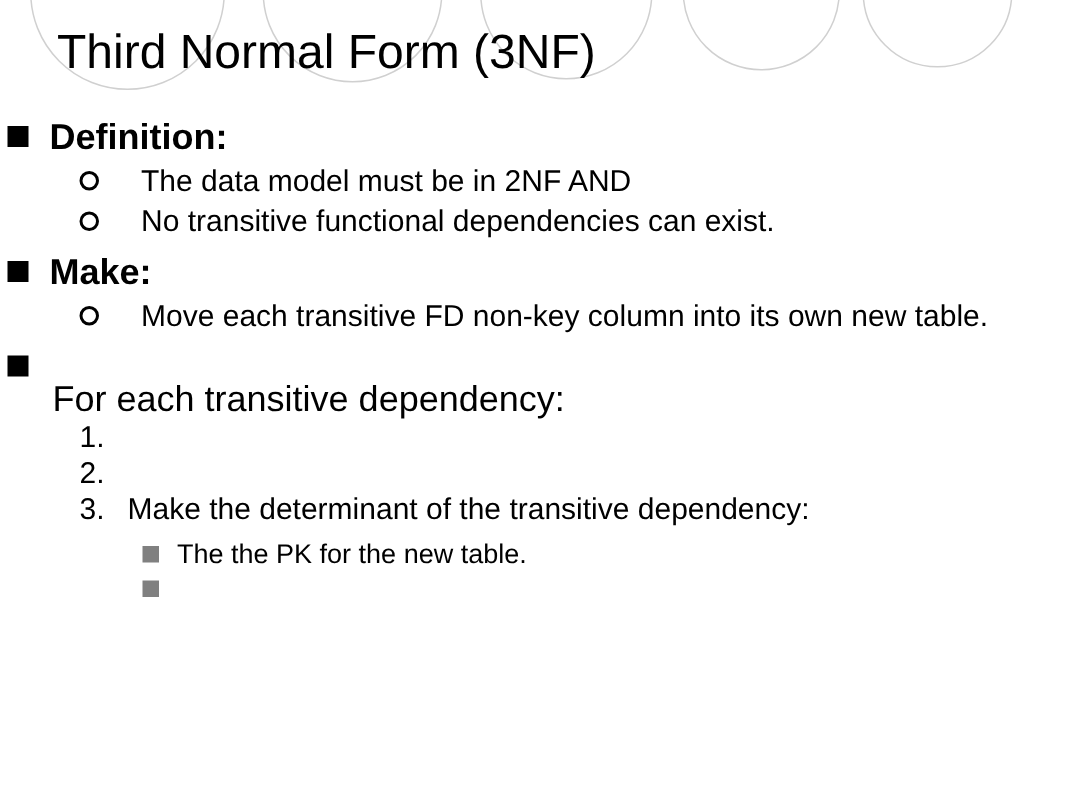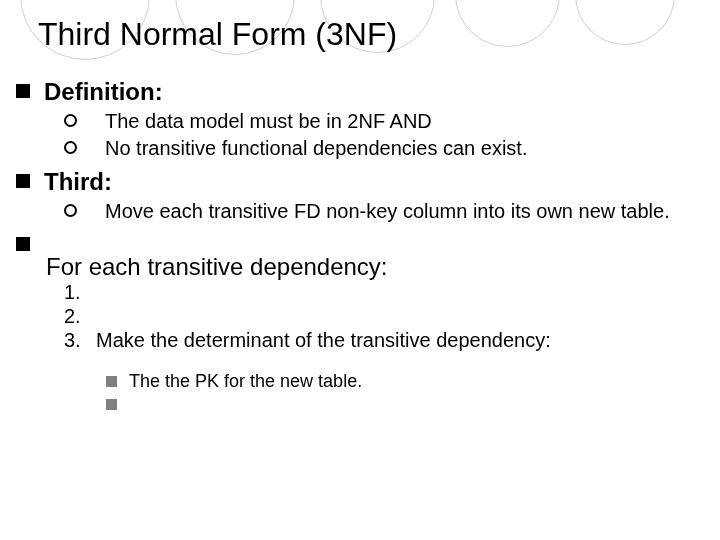--- a/index.html
+++ b/index.html
@@ -35,21 +35,21 @@
   .title {
     position: relative;
     z-index: 2;
     font-size: 32px;
     padding: 16px 0 0 38px;
     font-weight: normal;
   }
   .content {
     position: relative;
     z-index: 2;
-    padding: 24px 30px 0 16px;
+    padding: 24px 30px 0 5px;
   }
   .bullet-row {
     display: flex;
     align-items: flex-start;
     gap: 14px;
     margin-bottom: 2px;
   }
   .sq {
     width: 14px; height: 14px;
     flex: 0 0 auto;
@@ -92,21 +92,21 @@
     font-size: 20px;
   }
   .numbered .nrow {
     display: flex;
     gap: 10px;
     margin-bottom: 1px;
   }
   .numbered .nnum { flex: 0 0 22px; }
   .inner-sq-list {
     padding-left: 90px;
-    margin-top: 18px;
+    margin-top: 6px;
   }
   .inner-sq-list .bullet-row { gap: 12px; margin-bottom: 0; }
   .inner-sq-list .sq { width: 11px; height: 11px; margin-top: 6px; }
 </style>
 </head>
 <body>
 
 <div class="bg-circles">
   <div class="circle c1"></div>
   <div class="circle c2"></div>
@@ -129,21 +129,21 @@
       <span class="body-text">The data model must be in 2NF  AND</span>
     </div>
     <div class="bullet-row">
       <span class="circ"></span>
       <span class="body-text">No transitive functional dependencies can exist.</span>
     </div>
   </div>
 
   <div class="bullet-row">
     <span class="sq sq-solid"></span>
-    <span class="heading">Third:</span>
+    <span class="heading">Make:</span>
   </div>
   <div class="sub-list">
     <div class="bullet-row">
       <span class="circ"></span>
       <span class="body-text">Move each transitive FD non-key column into its own new table.</span>
     </div>
   </div>
 
   <div class="bullet-row">
     <span class="sq sq-solid"></span>

